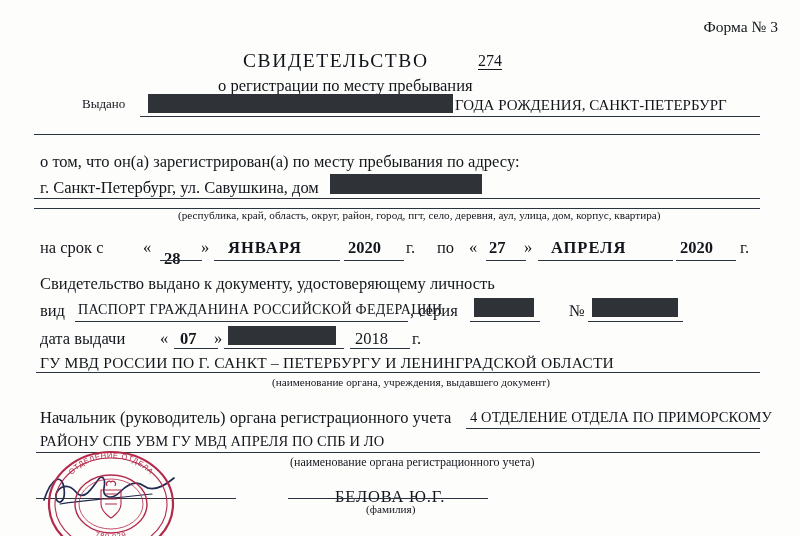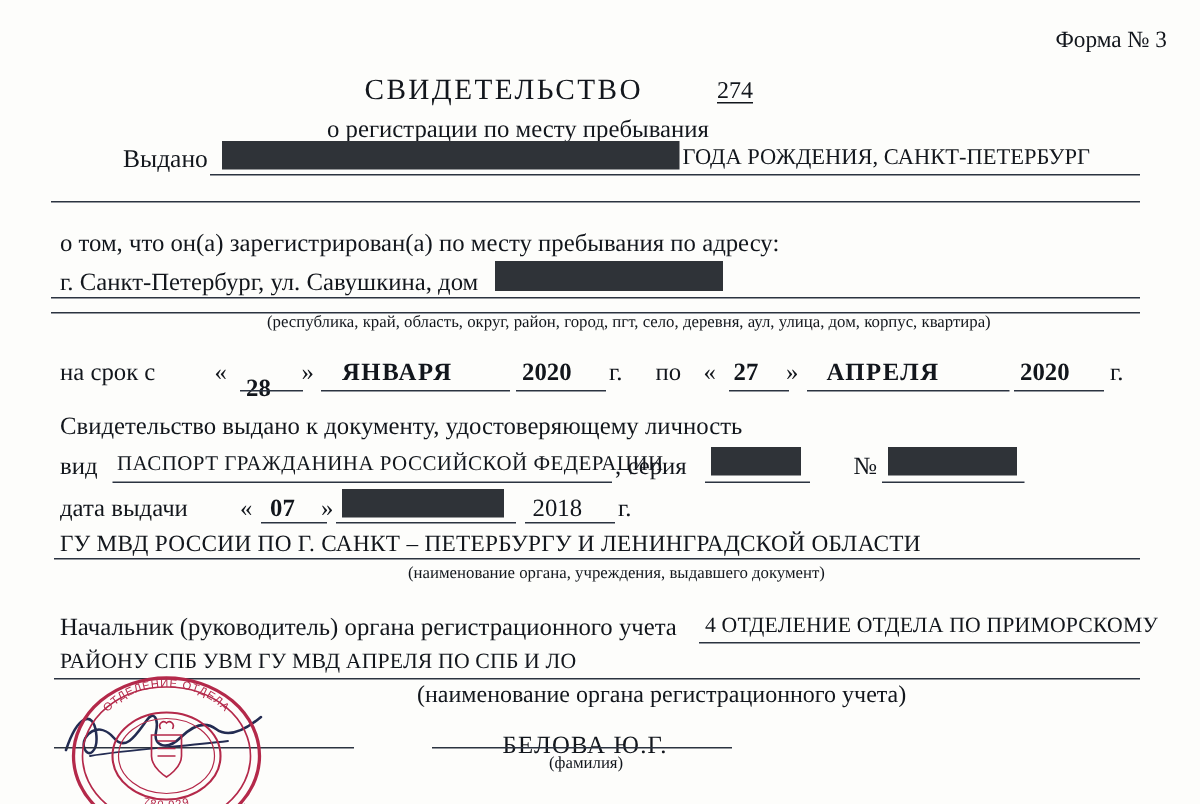--- a/index.html
+++ b/index.html
@@ -33,21 +33,21 @@
   .title-num {
     top: 52px; left: 478px;
     font-size: 16px; text-decoration: underline;
     text-underline-offset: 3px;
   }
   .title-sub {
     top: 76px; left: 218px;
     font-size: 16.5px;
   }
 
-  .lbl-vydano { top: 96px; left: 82px; font-size: 17px; }
+  .lbl-vydano { top: 96px; left: 82px; font-size: 13px; }
   .vydano-tail { top: 97px; left: 455px; font-size: 15px; }
 
   .cap1 { top: 136px; left: 322px; font-size: 11.5px; }
 
   .row-otom { top: 152px; left: 40px; font-size: 16.5px; }
   .row-addr { top: 178px; left: 40px; font-size: 16.5px; }
 
   .cap2 { top: 209px; left: 178px; font-size: 11.2px; }
 
   .srok-1 { top: 238px; left: 40px; font-size: 16.5px; }
@@ -75,21 +75,21 @@
   .doc-date-d { top: 329px; left: 180px; font-size: 16.5px; font-weight: bold; }
   .doc-date-q2 { top: 329px; left: 214px; font-size: 16.5px; }
   .doc-date-y { top: 329px; left: 355px; font-size: 16.5px; }
   .doc-date-g { top: 329px; left: 412px; font-size: 16.5px; }
   .doc-organ { top: 354px; left: 40px; font-size: 15.5px; letter-spacing: 0.2px; }
   .cap3 { top: 376px; left: 272px; font-size: 11.2px; }
 
   .nach-1 { top: 408px; left: 40px; font-size: 16.5px; }
   .nach-org1 { top: 409px; left: 470px; font-size: 14.5px; letter-spacing: 0.1px; }
   .nach-org2 { top: 433px; left: 40px; font-size: 14.5px; letter-spacing: 0.1px; }
-  .cap4 { top: 455px; left: 278px; font-size: 16px; }
+  .cap4 { top: 455px; left: 290px; font-size: 12px; }
 
   .podpis-cap { top: 503px; left: 109px; font-size: 14px; margin-top: 31px; }
   .famil { top: 487px; left: 335px; font-size: 16.5px; letter-spacing: 0.8px; }
   .famil-cap { top: 503px; left: 366px; font-size: 11.2px; }
 
   
   .stamp {
     position: absolute;
     left: 33px; top: 442px;
     width: 160px; height: 118px;

